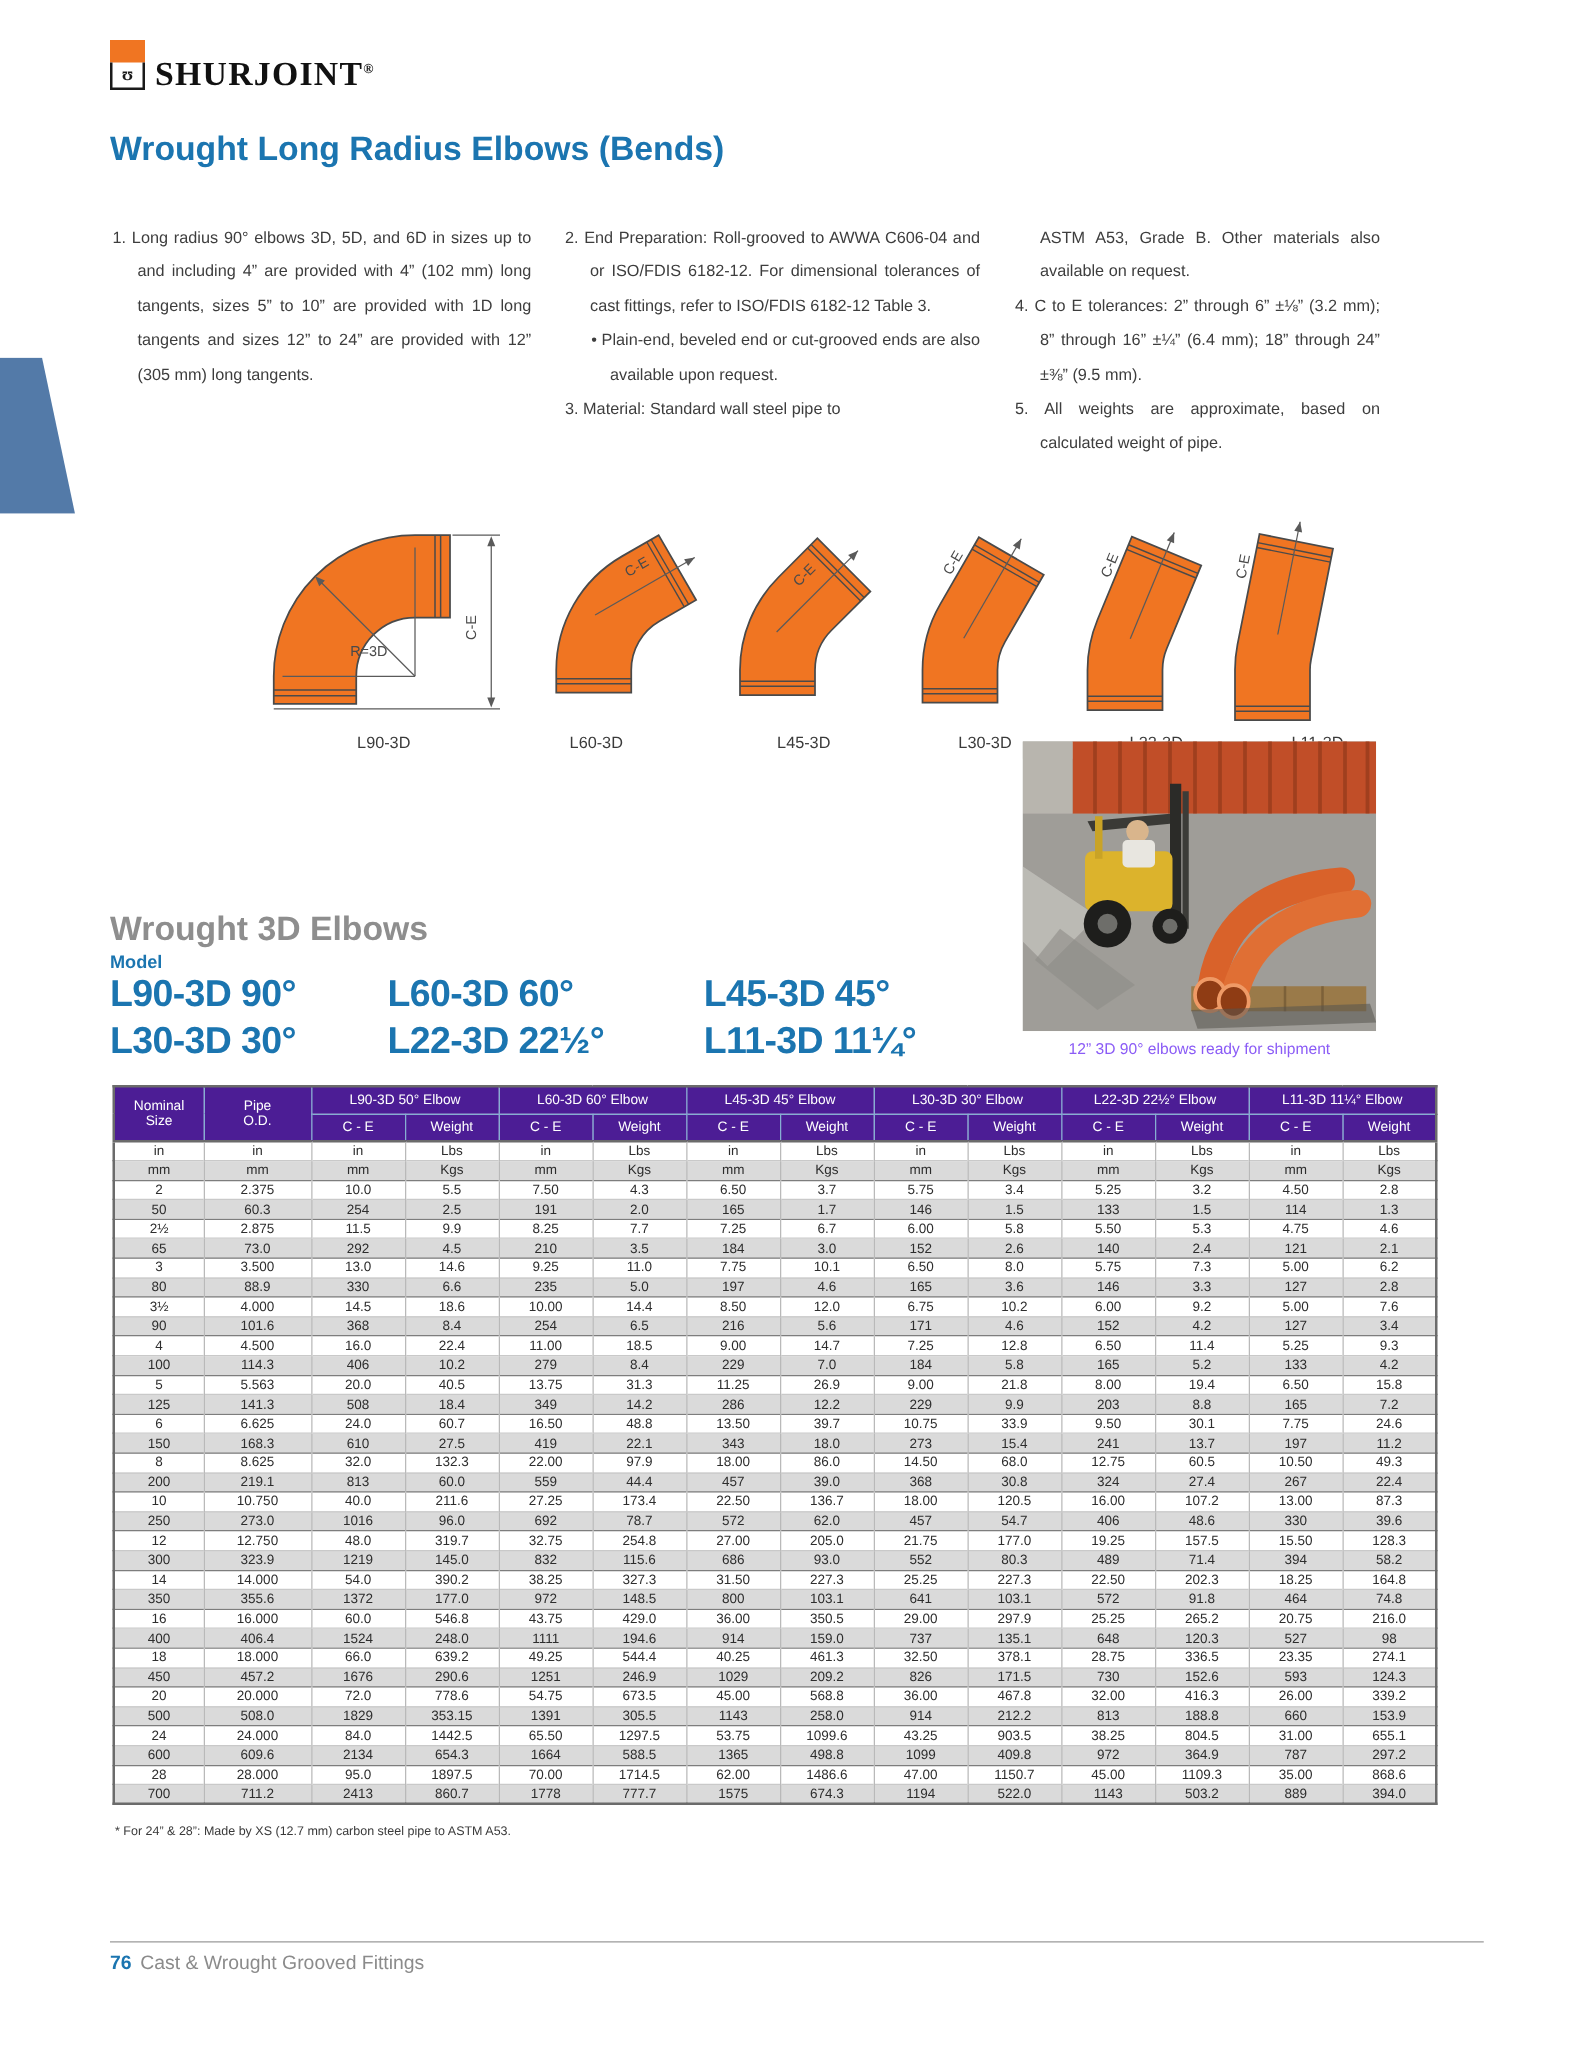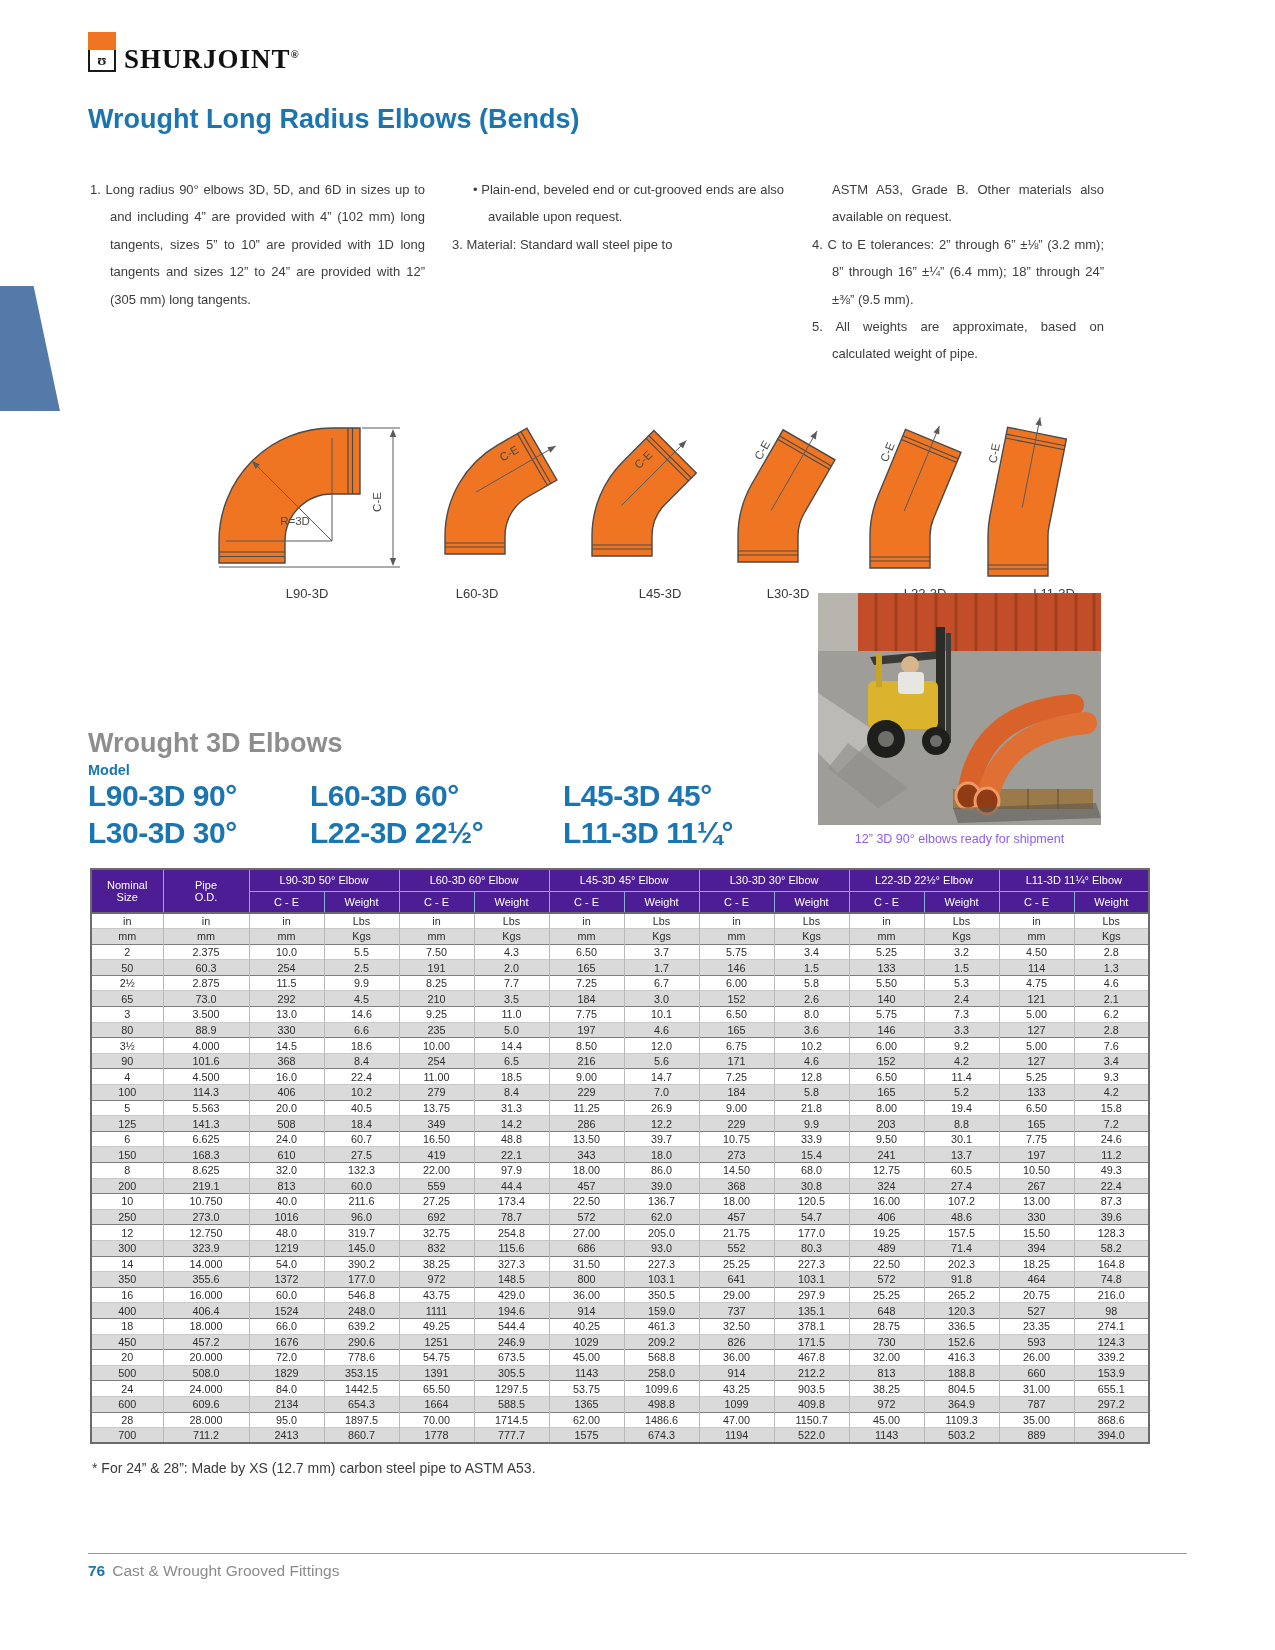--- a/index.html
+++ b/index.html
@@ -55,21 +55,21 @@
   table.tbl th { background:#4c1d95; color:#fff; font-weight:normal; font-size:11px;
                  border:1px solid #86aed2; height:22px; padding:0; text-align:center; }
   table.tbl td { font-size:10.8px; color:#2d2d2d; text-align:center; height:15.6px; padding:0;
                  border-left:1px solid #b9b9b9; border-right:1px solid #b9b9b9; }
   tr.u-in  td, tr.r-in  td { background:#fff; }
   tr.u-mm  td, tr.r-mm  td { background:#DADADA; }
   tr.u-in  td { border-top:2px solid #6b6b6b; }
   tr.r-in  td { border-top:1.4px solid #7d7d7d; }
   tr.r-mm  td, tr.u-mm td { border-top:1px solid #c9c9c9; }
 
-  .footnote { position:absolute; left:92px; top:1460px; font-size:14px; color:#3a3a3a; }
+  .footnote { position:absolute; left:92px; top:1460px; font-size:10px; color:#3a3a3a; }
 
   .footer-rule { position:absolute; left:88px; top:1553px; width:1099px; border-top:1px solid #9a9a9a; }
   .footer-text { position:absolute; left:88px; top:1562px; font-size:15.5px; }
   .footer-text .pagenum { color:#1B75B0; font-weight:bold; margin-right:7px; }
   .footer-text .flabel { color:#8b8b8b; }
 </style>
 </head>
 <body>
 
 <div id="page">
@@ -79,20 +79,21 @@
     <div class="logo-symbol">ʊ</div>
   </div>
   <div class="brand-text"><span>SHURJOINT</span><sup>®</sup></div>
 
   <div class="page-title">Wrought Long Radius Elbows (Bends)</div>
 
   <div class="notes-col" id="notes-0">
       <p class="num">1. Long radius 90° elbows 3D, 5D, and 6D in sizes up to and including 4” are provided with 4” (102 mm) long tangents, sizes 5” to 10” are provided with 1D long tangents and sizes 12” to 24” are provided with 12” (305 mm) long tangents.</p>
     </div>
   <div class="notes-col" id="notes-1">
+      <p class="num">2. End Preparation: Roll-grooved to AWWA C606-04 and or ISO/FDIS 6182-12. For dimensional tolerances of cast fittings, refer to ISO/FDIS 6182-12 Table 3.</p>
       <p class="bullet">• Plain-end, beveled end or cut-grooved ends are also available upon request.</p>
       <p class="num">3. Material: Standard wall steel pipe to</p>
     </div>
   <div class="notes-col" id="notes-2">
       <p class="cont">ASTM A53, Grade B. Other materials also available on request.</p>
       <p class="num">4. C to E tolerances: 2” through 6” ±⅛” (3.2 mm); 8” through 16” ±¼” (6.4 mm); 18” through 24” ±⅜” (9.5 mm).</p>
       <p class="num">5. All weights are approximate, based on calculated weight of pipe.</p>
     </div>
 
   <div class="side-tab"></div>
@@ -161,21 +162,21 @@
         <line x1="20" y1="179" x2="80" y2="179" stroke="#4a4a4a" stroke-width="1.1"></line>
         <line x1="20" y1="183" x2="80" y2="183" stroke="#4a4a4a" stroke-width="1.1"></line>
         <line x1="37.4" y1="52.0" x2="96.3" y2="63.7" stroke="#4a4a4a" stroke-width="1.1"></line>
         <line x1="38.2" y1="48.1" x2="97.1" y2="59.8" stroke="#4a4a4a" stroke-width="1.1"></line>
         <line x1="54.2" y1="121.6" x2="72.1" y2="31.4" stroke="#5a5a5a" stroke-width="1"></line>
         <polygon points="72.1206781034673,31.40498612604796 73.7,39.9 67.4,38.6" fill="#5a5a5a"></polygon>
         <text x="30.2" y="67.9" text-anchor="middle" font-size="11.5" fill="#4a4a4a" transform="rotate(-78.8 30.2 67.9)">C-E</text>
       </svg>
       <div class="diagram-label" style="left: 307px;">L90-3D</div>
       <div class="diagram-label" style="left: 477px;">L60-3D</div>
-      <div class="diagram-label" style="left: 652px; padding-left: 16px;">L45-3D</div>
+      <div class="diagram-label" style="left: 635px; padding-left: 16px;">L45-3D</div>
       <div class="diagram-label" style="left: 788px;">L30-3D</div>
       <div class="diagram-label" style="left: 925px;">L22-3D</div>
       <div class="diagram-label" style="left: 1054px;">L11-3D</div>
     </div>
 
   <div class="photo">
     <svg width="283" height="232" viewBox="0 0 283 232">
       <rect x="0" y="0" width="283" height="232" fill="#a9a7a2"></rect>
       <rect x="0" y="0" width="283" height="14" fill="#c5c2bb"></rect>
       <rect x="40" y="0" width="243" height="58" fill="#c14e28"></rect>

